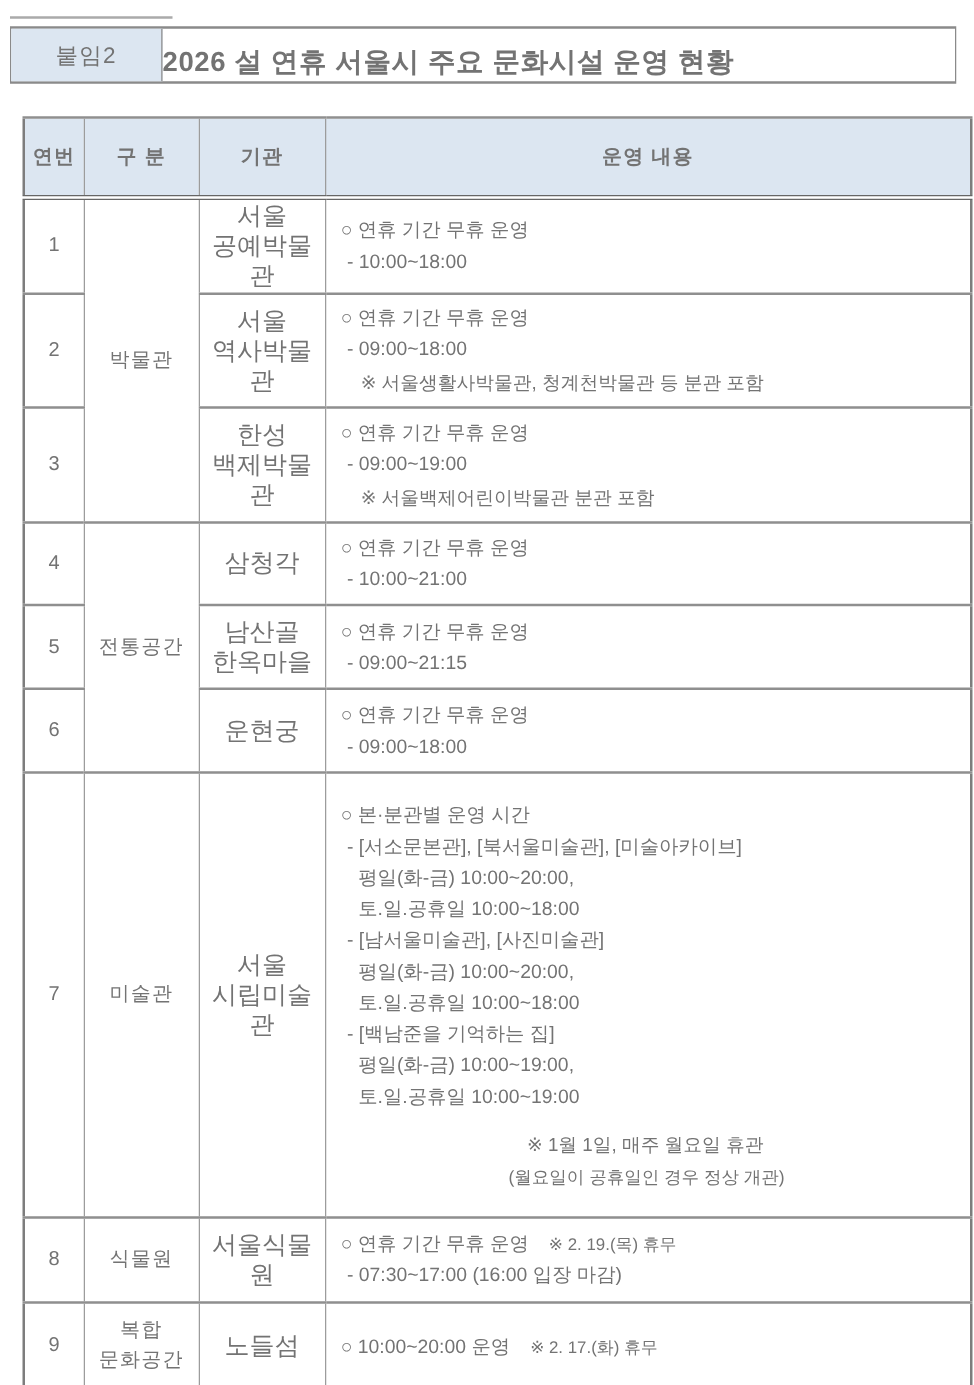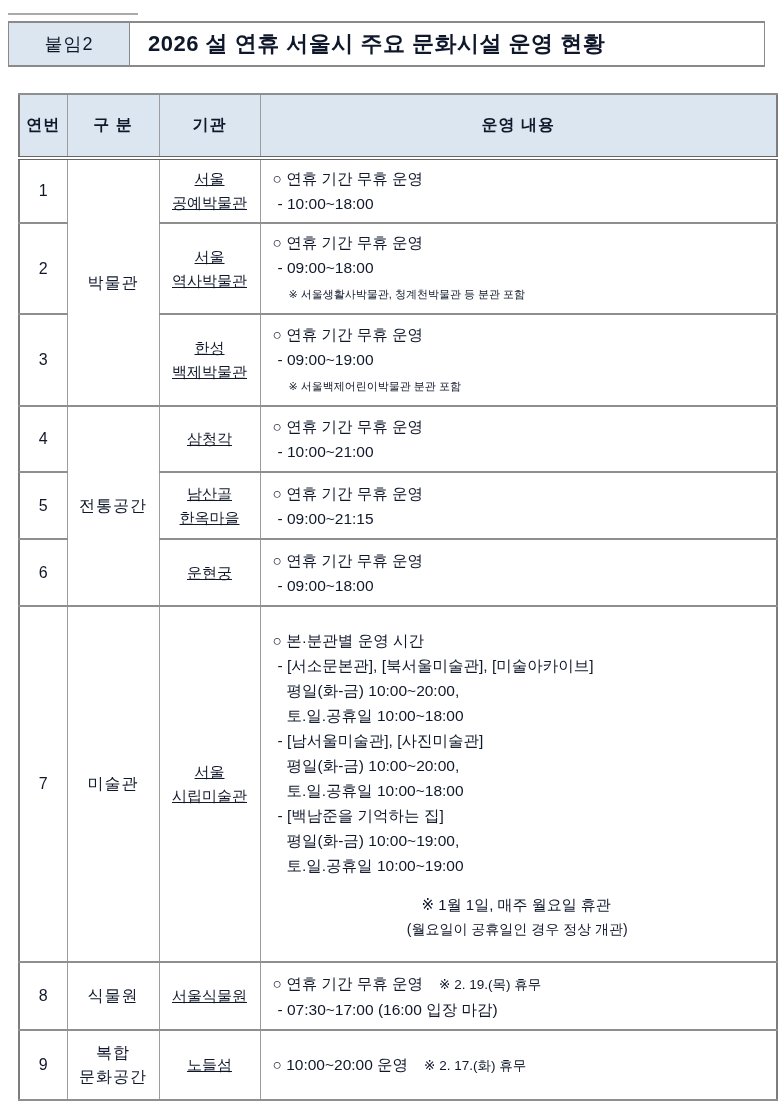--- a/index.html
+++ b/index.html
@@ -1,39 +1,39 @@
 <!DOCTYPE html>
 <html style="--accent_bg: #dce6f1; --border_gray: #8f8f8f;"><head>
 <meta charset="utf-8">
 <style>
   html,body { margin:0; padding:0; background:#ffffff; }
   .page {
     position:relative; width:779px; height:1108px; background:#fff;
-    font-family:"Liberation Sans","DejaVu Sans",sans-serif; color:#0f172a;
+    font-family:"Liberation Sans","DejaVu Sans",sans-serif; color:#737373;
     overflow:hidden;
   }
   
   .tab-rule { position:absolute; left:8px; top:13px; width:130px; height:2px; background:#aaaaaa; }
 
   
   .header-box {
     position:absolute; left:8px; top:21px; width:757px; height:46px;
     box-sizing:border-box; border:1px solid #8a8a8a;
     border-top:2px solid #8a8a8a; border-bottom:2px solid #8a8a8a;
     display:flex; align-items:stretch;
   }
   .attach-cell {
     width:120px; background:var(--accent_bg,#dce6f1);
     border-right:1px solid #8a8a8a;
     display:flex; align-items:center; justify-content:center;
     font-size:18px; letter-spacing:1px;
   }
   .title-cell {
-    flex:1; display:flex; align-items:center;
-    padding-left:18px; font-size:22px; font-weight:bold; letter-spacing:0.5px;
+    flex:1; display:flex; align-items:flex-end;
+    font-size:22px; font-weight:bold; letter-spacing:0.5px;
     white-space:nowrap;
   }
 
   
   table.main-table {
     position:absolute; left:18px; top:93px; width:758px;
     border-collapse:collapse; table-layout:fixed;
     border:2px solid #7d7d7d;
   }
   .main-table th, .main-table td {
@@ -46,28 +46,28 @@
     font-size:16px; font-weight:bold; letter-spacing:1px;
     border-bottom:4px double #666666; text-align:center;
   }
   tr.hrow  { height:64px; }
   tr.r1 { height:63px; }  tr.r2 { height:90px; }  tr.r3 { height:92px; }
   tr.r4 { height:66px; }  tr.r5 { height:67px; }  tr.r6 { height:67px; }
   tr.r7 { height:356px; } tr.r8 { height:68px; }  tr.r9 { height:70px; }
 
   td.no  { text-align:center; font-size:16px; }
   td.cat { text-align:center; font-size:16px; white-space:pre-line; line-height:24px; letter-spacing:1px; }
-  td.org { text-align:center; font-size:15px; white-space:pre-line; line-height:24px;text-decoration:underline; }
+  td.org { text-align:center; font-size:20px; white-space:pre-line; line-height:24px; }
   td.det { padding:6px 10px 6px 10px; }
 
   .ln   { line-height:25px; font-size:15.5px; white-space:nowrap; }
   .circ { padding-left:2px; }
   .dash { padding-left:7px; }
   .sub  { padding-left:16px; }
-  .note { padding-left:18px; font-size:11px; margin-top:2px; }
+  .note { padding-left:18px; font-size:15px; margin-top:2px; }
   .grp  { margin-top:0; }
   .inote { font-size:13.5px; margin-left:16px; }
   .rnote1 { text-align:center; font-size:15px;   line-height:25px; margin-top:14px; padding-right:4px; white-space:nowrap; }
   .rnote2 { text-align:center; font-size:14px; line-height:24px; padding-right:2px; white-space:nowrap; }
 </style>
 </head>
 <body>
 
 <div class="page">
 

